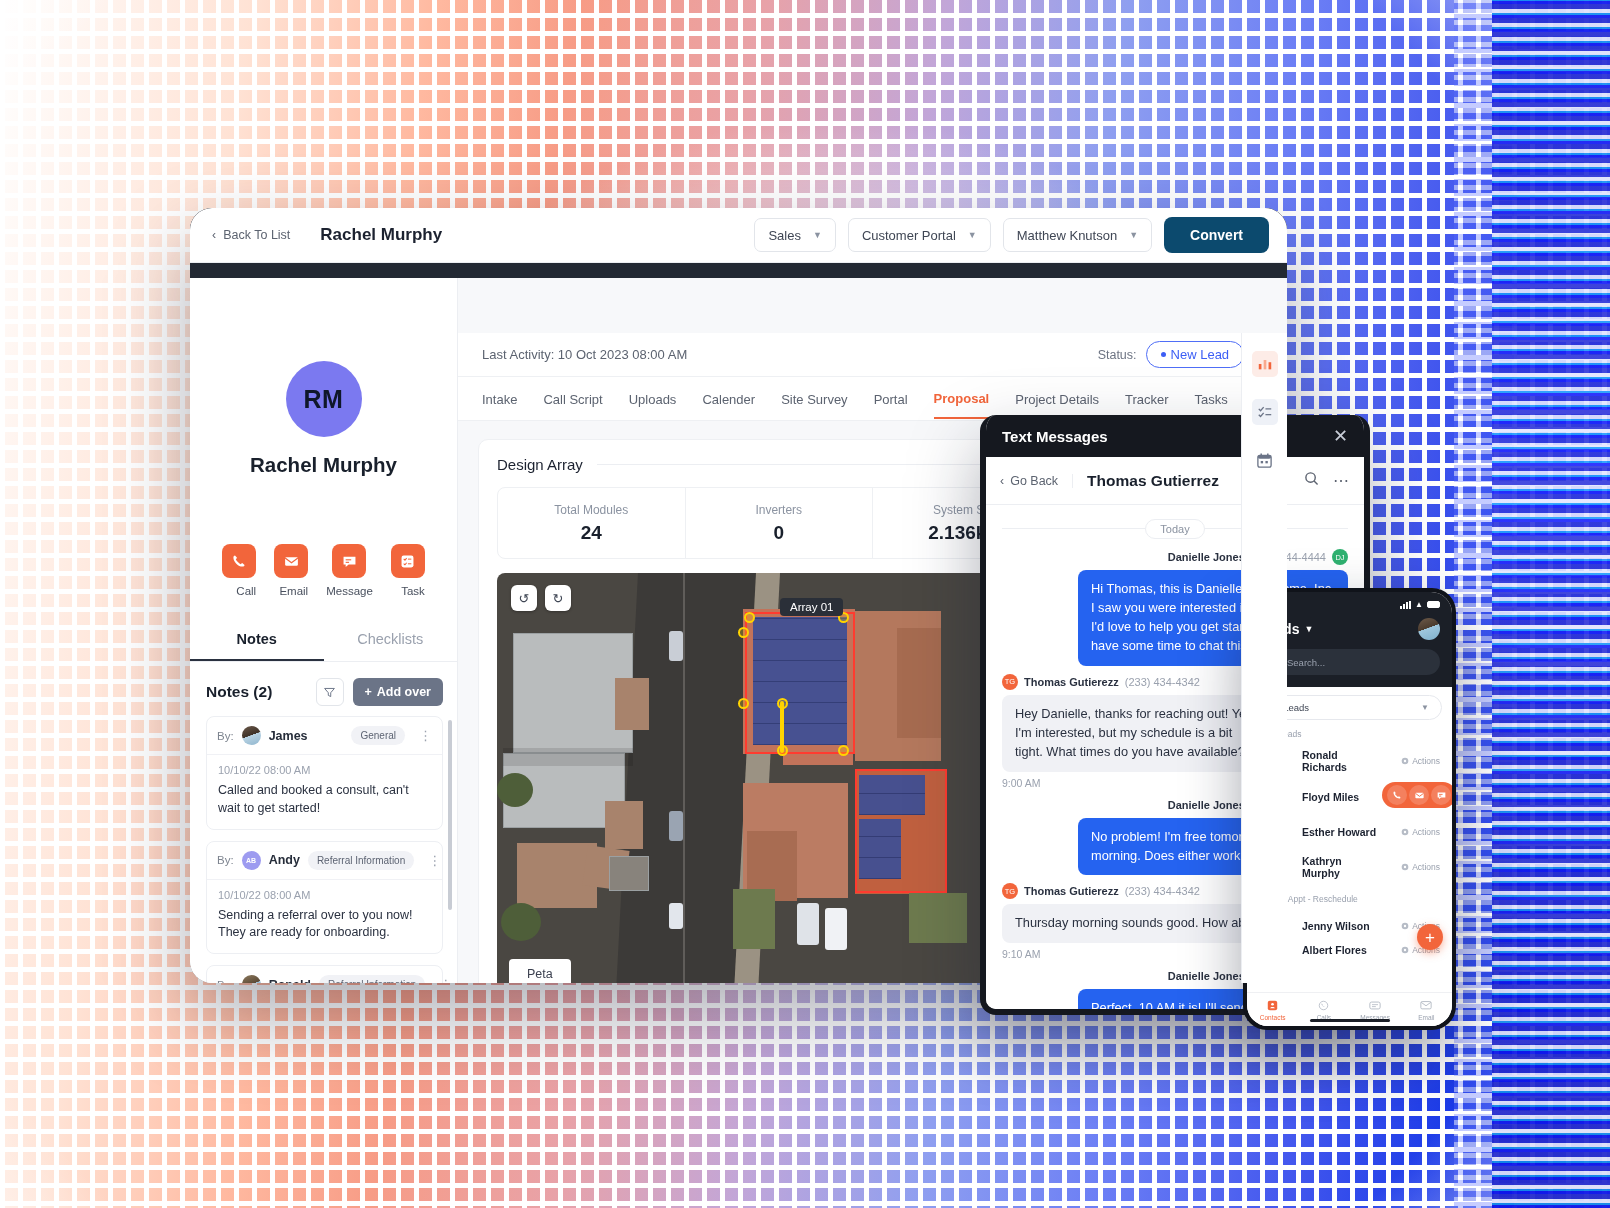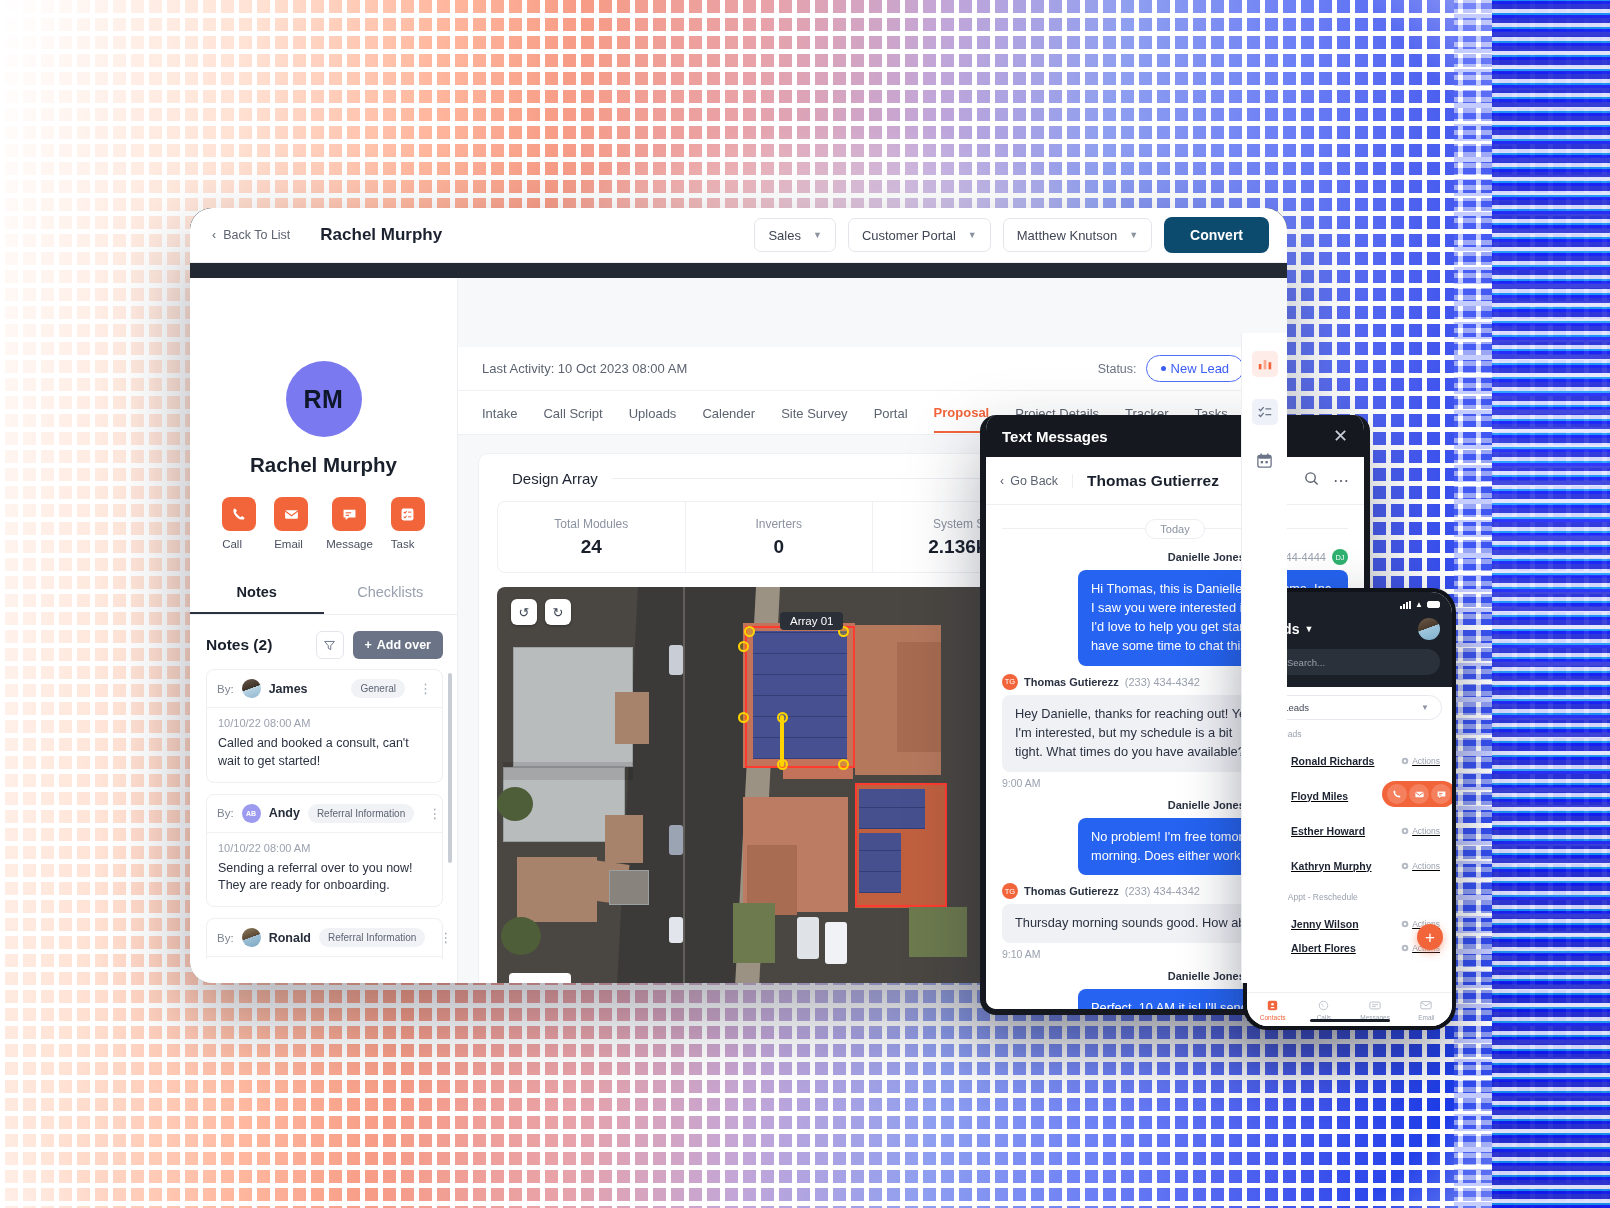--- a/index.html
+++ b/index.html
@@ -74,21 +74,21 @@
   .selbox{ height:34px;border:1px solid #e2e5ea;border-radius:7px;display:flex;align-items:center;gap:12px;padding:0 13px;font-size:13px;color:#3f4654;cursor:pointer;background:#fff;white-space:nowrap;}
   .selbox .chev{font-size:9px;color:#8b93a1;}
   .convert{ height:36px;padding:0 26px;border:0;border-radius:8px;background:#0c4a6e;color:#fff;font-size:14px;font-weight:600;cursor:pointer;font-family:inherit;}
 
   
   .leftcol{ width:268px;flex:none;background:#fff;border-right:1px solid #eceef2;padding-top:55px;position:relative;}
   .profile{ padding:28px 0 0;text-align:center;}
   .bigavatar{ width:76px;height:76px;border-radius:50%;background:#7b79f0;color:#0f172a;font-size:25px;font-weight:700;display:flex;align-items:center;justify-content:center;margin:0 auto;letter-spacing:.5px;}
   .pname{ font-size:20.5px;font-weight:700;color:#19202c;margin-top:16px;}
   .actions{ display:flex;justify-content:center;gap:18px;margin-top:20px;}
-  .act{ text-align:left;cursor:pointer;}
+  .act{ text-align:right;cursor:pointer;margin-top:47px;}
   .act .sq{ width:34px;height:34px;border-radius:8px;background:#f2653b;display:flex;align-items:center;justify-content:center;margin:0 auto;}
   .act .lbl{ font-size:11.5px;color:#49505e;margin-top:7px;}
   .tabs2{ display:flex;margin-top:22px;border-bottom:1px solid #eceef2;}
   .tab2{ flex:1;text-align:center;padding:12px 0;font-size:14.5px;color:#9aa1ae;cursor:pointer;}
   .tab2.on{ color:#19202c;font-weight:700;border-bottom:2.5px solid #2a3140;}
   .noteshead{ display:flex;align-items:center;padding:16px 14px 10px 16px;gap:9px;}
   .noteshead .t{ font-size:15.5px;font-weight:700;color:#19202c;}
   .filterbtn{ margin-left:auto;width:28px;height:28px;border:1px solid #e2e5ea;border-radius:6px;display:flex;align-items:center;justify-content:center;cursor:pointer;background:#fff;}
   .addnote{ height:28px;padding:0 12px;border:0;border-radius:6px;background:#6b7487;color:#fff;font-size:12.5px;font-weight:600;display:flex;align-items:center;gap:5px;cursor:pointer;font-family:inherit;}
   .notelist{ padding:0 14px 0 16px;position:relative;height:290px;overflow:hidden;}
@@ -98,34 +98,34 @@
   .miniav{ width:19px;height:19px;border-radius:50%;flex:none;}
   .note .who{ font-size:12.5px;color:#262d3a;font-weight:600;}
   .chip{ margin-left:auto;background:#f1f2f6;color:#5d6473;font-size:10px;padding:4px 9px;border-radius:10px;white-space:nowrap;}
   .dots{ color:#9aa1ae;font-size:13px;line-height:1;padding-left:6px;cursor:pointer;letter-spacing:0;}
   .note .bd{ padding:9px 11px 11px;}
   .note .ts{ font-size:11px;color:#9aa1ae;}
   .note .txt{ font-size:12.5px;color:#2a3140;line-height:1.42;margin-top:6px;}
   .scrollbar{ position:absolute;right:5px;top:4px;width:4px;height:190px;border-radius:3px;background:#c8ccd4;}
 
   
-  .rightcol{ flex:1;padding-top:69px;background:#f7f8fa;position:relative;overflow:hidden;}
+  .rightcol{ flex:1;padding-top:55px;background:#f7f8fa;position:relative;overflow:hidden;}
   .activitybar{ height:44px;background:#fff;display:flex;align-items:center;padding:0 24px;border-bottom:1px solid #eef0f3;}
   .activity{ font-size:13px;color:#5c6370;}
   .statuswrap{ margin-left:auto;display:flex;align-items:center;gap:9px;}
   .statuslbl{ font-size:12.5px;color:#6c7382;}
   .statuspill{ border:1px solid #4f6ef7;color:#3c5ef5;border-radius:14px;font-size:13px;padding:5px 14px;display:flex;align-items:center;gap:5px;cursor:pointer;background:#fff;}
   .statuspill .dot{width:5px;height:5px;border-radius:50%;background:#3c5ef5;}
   .tabbar{ height:44px;background:#fff;display:flex;align-items:center;gap:26px;padding:0 24px;border-bottom:1px solid #eef0f3;position:relative;}
   .tb{ font-size:13px;color:#5c6370;cursor:pointer;white-space:nowrap;padding:12px 0 11px;}
   .tb.on{ color:#f2653b;font-weight:700;border-bottom:2.5px solid #f2653b;}
   .tb.dim{color:#9aa1ae;}
   .tabarrow{ position:absolute;right:10px;color:#4a5160;font-size:15px;cursor:pointer;}
   .panel{ margin:18px 20px 0;background:#fff;border-radius:10px;border:1px solid #eef0f3;padding:16px 18px 0;height:560px;}
-  .panelhead{ display:flex;align-items:center;gap:14px;margin-left:15px;}
+  .panelhead{ display:flex;align-items:center;gap:14px;}
   .panelhead .t{ font-size:15px;color:#1c2230;white-space:nowrap;}
   .rule{ flex:1;height:1px;background:#eceef2;}
   .stats{ margin-top:14px;border:1px solid #eef0f3;border-radius:8px;display:flex;height:72px;}
   .stat{ flex:1;text-align:center;display:flex;flex-direction:column;justify-content:center;border-right:1px solid #eef0f3;}
   .stat:last-child{border-right:0;}
   .stat .k{ font-size:12px;color:#8b93a1;}
   .stat .v{ font-size:19px;font-weight:700;color:#19202c;margin-top:5px;}
   .maparea{ margin-top:14px;height:420px;border-radius:8px 8px 0 0;position:relative;overflow:hidden;background:#4a4742;}
   .road{ position:absolute;left:130px;top:0;width:118px;height:100%;background:#3c3a38;transform:skewX(-3deg);}
   .roadline{position:absolute;left:186px;top:0;width:2px;height:100%;background:#8b8a84;opacity:.45;}
@@ -198,21 +198,21 @@
   .bars i{display:block;width:2px;background:#fff;}
   .titlerow{display:flex;align-items:center;margin-top:8px;}
   .ptitle{ color:#fff;font-size:14px;font-weight:700;display:flex;align-items:center;gap:5px;}
   .ptitle .chev{font-size:9px;}
   .pav{ margin-left:auto;width:22px;height:22px;border-radius:50%;background:linear-gradient(160deg,#6e5b4a 0%,#4b3b2e 45%,#9fc7dd 46%,#7fb0cc 100%);}
   .psearch{ margin-top:9px;height:26px;background:#2b313b;border-radius:13px;display:flex;align-items:center;gap:7px;padding:0 11px;color:#9aa1ae;font-size:9.5px;}
   .pbody{ flex:1;background:#fff;padding:8px 10px 0;position:relative;overflow:hidden;}
   .pselect{ height:25px;border:1px solid #e6e8ed;border-radius:13px;display:flex;align-items:center;padding:0 12px;font-size:9.5px;color:#3f4654;}
   .pselect .chev{margin-left:auto;font-size:8px;color:#8b93a1;}
   .psectitle{ font-size:8.5px;color:#9aa1ae;margin:9px 0 4px 2px;}
-  .leadrow{ display:flex;align-items:center;gap:9px;padding:6px 2px;position:relative;text-decoration:underline;}
+  .leadrow{ display:flex;align-items:center;gap:20px;padding:6px 2px;position:relative;}
   .lav{ width:23px;height:23px;border-radius:50%;flex:none;display:flex;align-items:center;justify-content:center;color:#fff;font-size:8px;font-weight:700;}
   .lname{ font-size:10.5px;color:#1c2230;font-weight:600;}
   .lact{ margin-left:auto;display:flex;align-items:center;gap:3px;color:#9aa1ae;font-size:8.5px;}
   .swipe{ position:absolute;right:-14px;top:3px;height:26px;background:#f2653b;border-radius:14px;display:flex;align-items:center;gap:2px;padding:0 5px;}
   .swipe .b{ width:20px;height:20px;border-radius:50%;background:rgba(255,255,255,.18);display:flex;align-items:center;justify-content:center;}
   .fab{ position:absolute;right:9px;bottom:42px;width:26px;height:26px;border-radius:50%;background:#f2653b;color:#fff;display:flex;align-items:center;justify-content:center;font-size:17px;line-height:1;box-shadow:0 3px 8px rgba(242,101,59,.5);}
   .pnav{ height:34px;border-top:1px solid #eff0f3;display:flex;align-items:center;background:#fff;flex:none;}
   .pnavit{ flex:1;text-align:center;font-size:6.5px;color:#9aa1ae;}
   .pnavit.on{color:#f2653b;}
   .pnavit .ic{ display:flex;align-items:center;justify-content:center;height:14px;margin-bottom:2px;}

